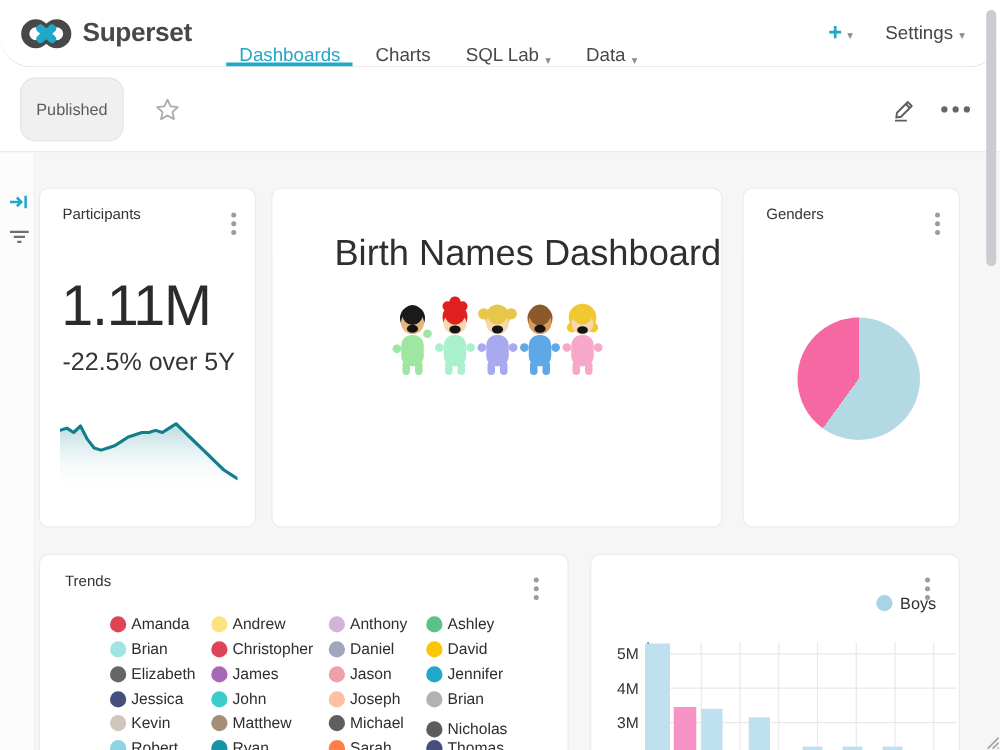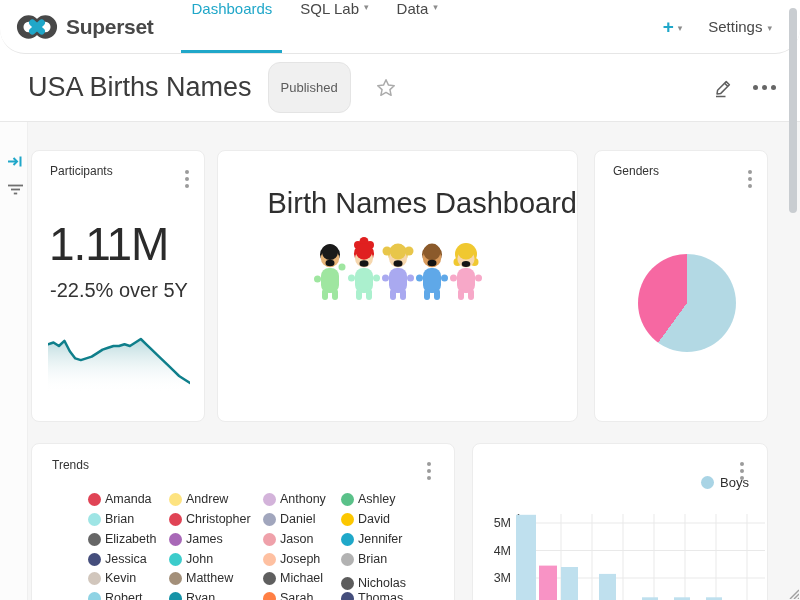--- a/index.html
+++ b/index.html
@@ -6,21 +6,21 @@
   html,body { width:800px; height:600px; overflow:hidden; background:#fff;
     font-family:"Liberation Sans", sans-serif; color:#333; }
   body { position:relative; }
 
   
   .navbar { position:absolute; left:0; top:0; width:800px; height:54px; background:#fff;
     border-bottom:1px solid #E6E6E6; display:flex; align-items:center;border-radius:25px; }
   .brand { display:flex; align-items:center; gap:8px; margin-left:16px; }
   .brand-text { font-size:21px; font-weight:700; color:#484848; letter-spacing:-0.3px; }
   .nav-items { display:flex; align-items:stretch; height:100%; margin-left:24px; }
-  .nav-item { display:flex; align-items:flex-start; gap:5px; padding:0 14px; font-size:15px;
+  .nav-item { display:flex; align-items:flex-end; gap:5px; padding:0 14px; font-size:15px;
     color:#484848; cursor:pointer; position:relative; }
   .nav-item.active { color:#20A7C9; }
   .nav-item.active::after { content:""; position:absolute; left:4px; right:4px; bottom:0;
     height:3px; background:#20A7C9; }
   .caret { font-size:9px; color:#8C8C8C; margin-top:2px; }
   .nav-right { margin-left:auto; display:flex; align-items:center; gap:26px; margin-right:28px; }
   .plus-btn { display:flex; align-items:center; gap:4px; cursor:pointer; }
   .plus-glyph { color:#20A7C9; font-size:19px; font-weight:700; line-height:1; }
   .settings { display:flex; align-items:center; gap:5px; font-size:15px; color:#484848; cursor:pointer; }
 
@@ -93,20 +93,23 @@
       <line x1="17" y1="10.5" x2="27" y2="19.5" stroke="#20A7C9" stroke-width="7" stroke-linecap="round"></line>
       <line x1="27" y1="10.5" x2="17" y2="19.5" stroke="#20A7C9" stroke-width="7" stroke-linecap="round"></line>
     </svg>
     <span class="brand-text">Superset</span>
   </div>
   <div class="nav-items">
     <div class="nav-item active">
       <span>Dashboards</span>
     </div>
     <div class="nav-item">
+      <span>Charts</span>
+    </div>
+    <div class="nav-item">
       <span>SQL Lab</span>
       <span class="caret">▾</span>
     </div>
     <div class="nav-item">
       <span>Data</span>
       <span class="caret">▾</span>
     </div>
   </div>
   <div class="nav-right">
     <div class="plus-btn">
@@ -114,21 +117,20 @@
       <span class="caret">▾</span>
     </div>
     <div class="settings">
       <span>Settings</span>
       <span class="caret">▾</span>
     </div>
   </div>
 </div>
 
 <div class="titlebar">
-  <h1 class="page-title">USA Births Names</h1>
   <span class="status-badge">Published</span>
   <span class="fav-star">
     <svg width="22" height="22" viewBox="0 0 24 24" fill="none" stroke="#ABABAB" stroke-width="1.6" stroke-linejoin="round">
       <path d="M12 3l2.7 5.8 6.3.7-4.7 4.3 1.3 6.2L12 16.8 6.4 20l1.3-6.2L3 9.5l6.3-.7z"></path>
     </svg>
   </span>
   <div class="titlebar-right">
     <span class="icon-btn">
       <svg width="22" height="22" viewBox="0 0 22 22" fill="none" stroke="#5F5F5F" stroke-width="1.5">
         <path d="M13.2 4.6l3.2 3.2-8.6 8.6-3.8.6.6-3.8z" stroke-linejoin="round"></path>

